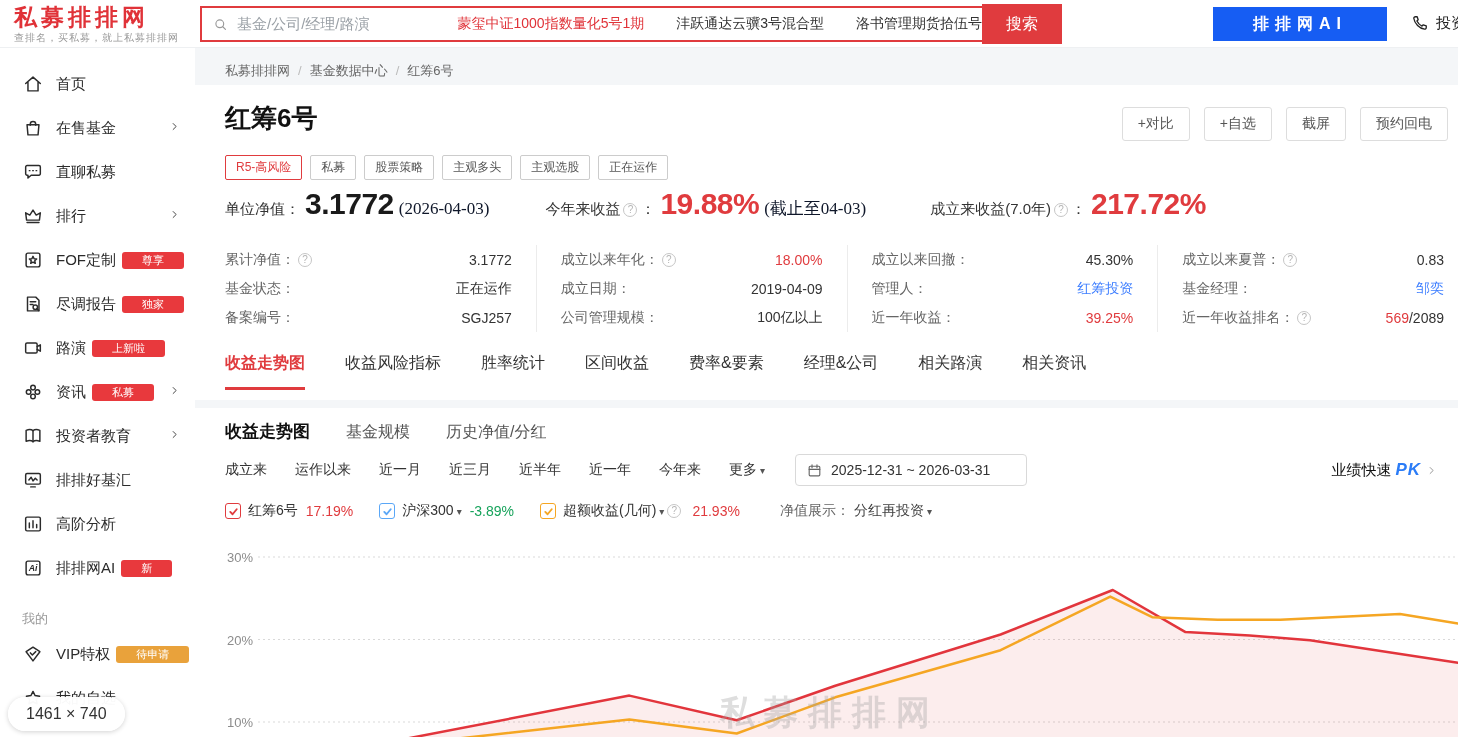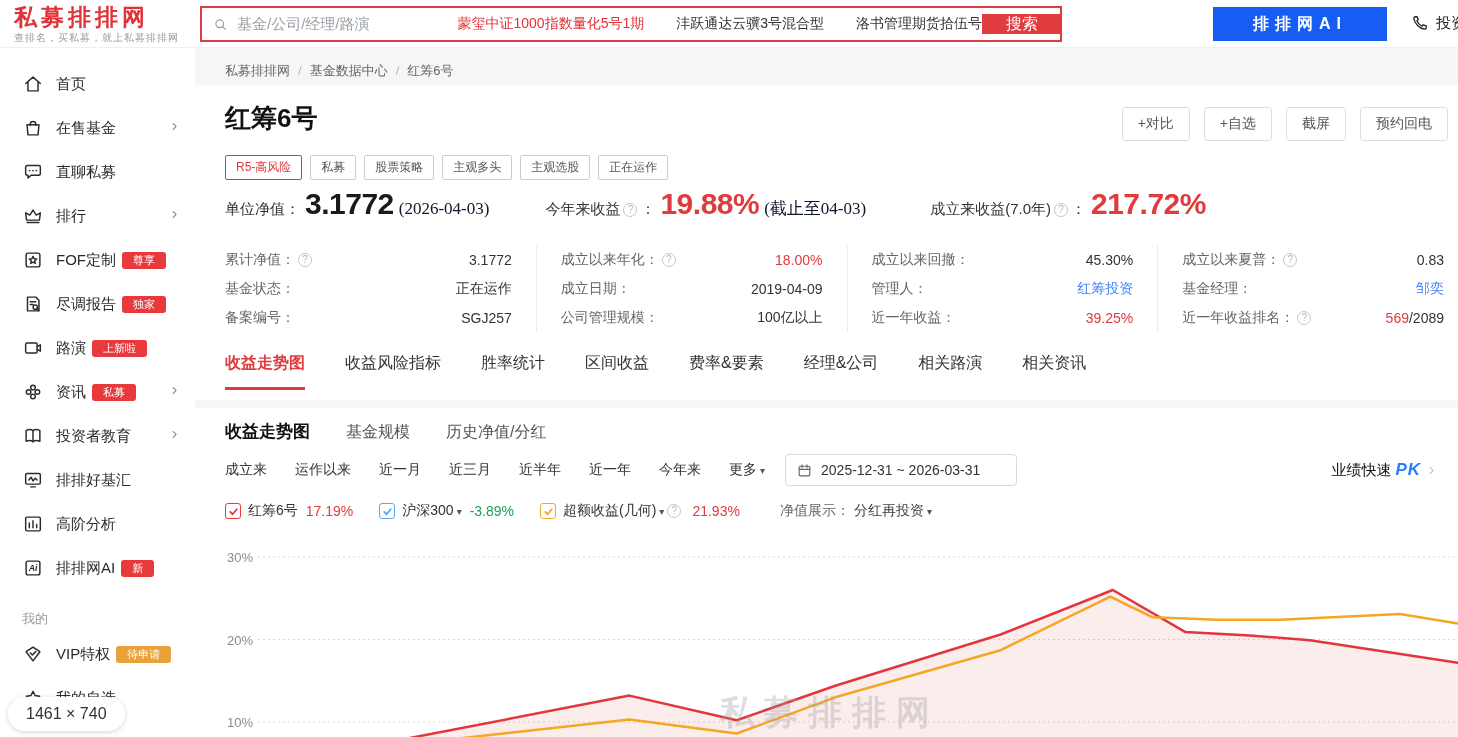--- a/index.html
+++ b/index.html
@@ -15,37 +15,37 @@
   .logo { position:absolute; left:14px; top:4px; }
   .logo-title { color:#e03238; font-size:23px; font-weight:bold; letter-spacing:4px; line-height:26px; }
   .logo-tag { color:#9a9a9a; font-size:10px; letter-spacing:1px; margin-top:1px; }
   .searchbar { position:absolute; left:200px; top:6px; width:862px; height:36px;
     border:2px solid #e03b3e; background:#fff; display:flex; align-items:center; }
   .search-icon { color:#999; margin:0 8px 0 10px; }
   .search-ph { color:#9aa0a6; font-size:15px; white-space:nowrap; }
   .hotwords { margin-left:auto; display:flex; gap:32px; font-size:14px; color:#333;
     padding-right:0; white-space:nowrap; }
   .hotwords .hw-red { color:#e03238; }
-  .search-btn { width:80px; height:20px; margin:-2px -2px -2px 0; background:#e03b3e; color:#fff;
+  .search-btn { width:80px; height:40px; margin:-2px -2px -2px 0; background:#e03b3e; color:#fff;
     font-size:16px; border:none; display:flex; align-items:center; justify-content:center; cursor:pointer; }
   .ai-btn { position:absolute; left:1213px; top:7px; width:174px; height:34px; background:#165df3;
     color:#fff; border:none; font-weight:bold; font-size:16px; letter-spacing:6px;
     display:flex; align-items:center; justify-content:center; cursor:pointer; }
   .hotline { position:absolute; left:1410px; top:13px; display:flex; align-items:center; gap:6px;
     font-size:15px; color:#222; white-space:nowrap; }
   .hotline .icn { color:#222; }
 
   
   .sidebar { position:absolute; top:48px; left:0; width:195px; height:689px; background:#fff;
     padding-top:14px; overflow:hidden; }
   .side-item { height:44px; display:flex; align-items:center; padding:0 14px 0 22px; cursor:pointer; }
   .side-item .icn { color:#2b2b2b; }
   .side-label { margin-left:12px; font-size:15px; color:#2b2b2b; white-space:nowrap; }
   .side-badge { margin-left:6px; background:#e8393d; color:#fff; font-size:11px; line-height:1;
-    padding:3px 11px; border-radius:3px; white-space:nowrap; }
+    padding:3px 20px; border-radius:3px; white-space:nowrap; }
   .side-badge.orange { background:#e9a23b; }
   .side-chevron { margin-left:auto; color:#bbb; }
   .side-section { padding:20px 0 4px 22px; color:#999; font-size:13px; }
   .size-overlay { position:absolute; left:8px; bottom:6px; background:rgba(255,255,255,0.97);
     border-radius:17px; padding:8px 18px; font-size:16px; color:#333;
     box-shadow:0 1px 5px rgba(0,0,0,0.18); z-index:20; }
 
   
   .main { position:absolute; top:48px; left:195px; width:1263px; height:689px; background:#f4f6f8; }
   .breadcrumb { position:absolute; left:30px; top:14px; font-size:13px; color:#666; }
@@ -85,21 +85,21 @@
   .tabs { position:absolute; left:30px; top:268px; display:flex; gap:40px; }
   .tab { font-size:16px; color:#333; line-height:20px; padding-bottom:14px; cursor:pointer; white-space:nowrap; }
   .tab.active { color:#e03b3e; font-weight:bold; border-bottom:3px solid #e03b3e; }
 
   .sub-tabs { position:absolute; left:30px; top:12px; display:flex; gap:36px; align-items:baseline; }
   .sub-tab { font-size:16px; color:#555; cursor:pointer; white-space:nowrap; }
   .sub-tab.active { font-size:17px; font-weight:bold; color:#111; }
 
   .period-row { position:absolute; left:30px; top:46px; display:flex; align-items:center; }
   .period { font-size:14px; color:#333; margin-right:28px; cursor:pointer; white-space:nowrap; }
-  .more { font-size:14px; color:#333; margin-right:20px; cursor:pointer; white-space:nowrap; }
+  .more { font-size:14px; color:#333; margin-right:30px; cursor:pointer; white-space:nowrap; }
   .caret { font-size:10px; color:#555; margin-left:3px; }
   .datebox { width:232px; height:32px; border:1px solid #d9d9d9; border-radius:4px; background:#fff;
     display:flex; align-items:center; padding:0 10px; gap:8px; cursor:pointer; }
   .datebox .icn { color:#666; }
   .date-text { font-size:14px; color:#333; white-space:nowrap; }
   .pk { position:absolute; right:20px; top:52px; display:flex; align-items:center; gap:4px; cursor:pointer; }
   .pk-label { font-size:15px; color:#111; }
   .pk-accent { font-size:17px; font-weight:bold; font-style:italic; color:#2b7cf7; letter-spacing:1px; }
   .pk .icn { color:#888; }
 

